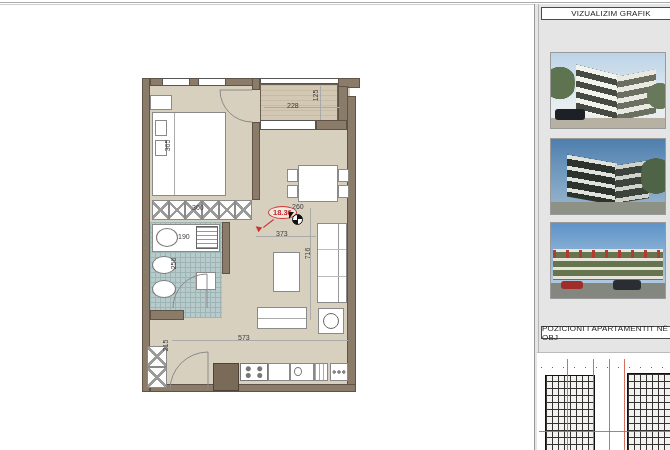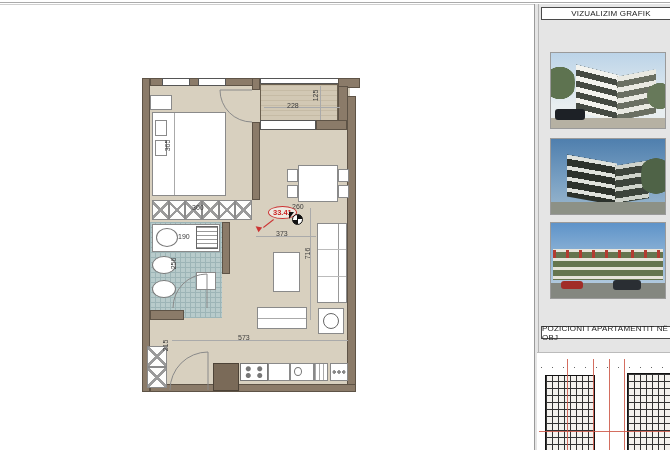--- a/index.html
+++ b/index.html
@@ -165,21 +165,21 @@
   <span class="abs dim vdim" style="left:20px;top:64px;">365</span>
   <span class="abs dim" style="left:50px;top:126px;">300</span>
   <span class="abs dim" style="left:36px;top:155px;">190</span>
   <span class="abs dim vdim" style="left:26px;top:182px;">256</span>
   <span class="abs dim" style="left:150px;top:125px;">260</span>
   <span class="abs dim" style="left:134px;top:152px;">373</span>
   <span class="abs dim vdim" style="left:160px;top:172px;">716</span>
   <span class="abs dim" style="left:96px;top:256px;">573</span>
   <span class="abs dim vdim" style="left:18px;top:264px;">215</span>
 
-  <span class="abs area-tag" style="left:126px;top:128px;">33.41</span>
+  <span class="abs area-tag" style="left:126px;top:128px;">18.36</span>
   <div class="abs leader" style="left:120px;top:145px;"></div>
   <div class="abs ahead" style="left:113px;top:147px;"></div>
   <div class="abs cursor-dot" style="left:150px;top:136px;"></div>
   <div class="abs cursor-tri" style="left:147px;top:134px;"></div>
 </div>
 
 <div class="abs sidebar">
   <div class="abs sideline"></div>
 
   <div class="abs phead" style="left:6px;top:3px;width:140px;height:13px;">

